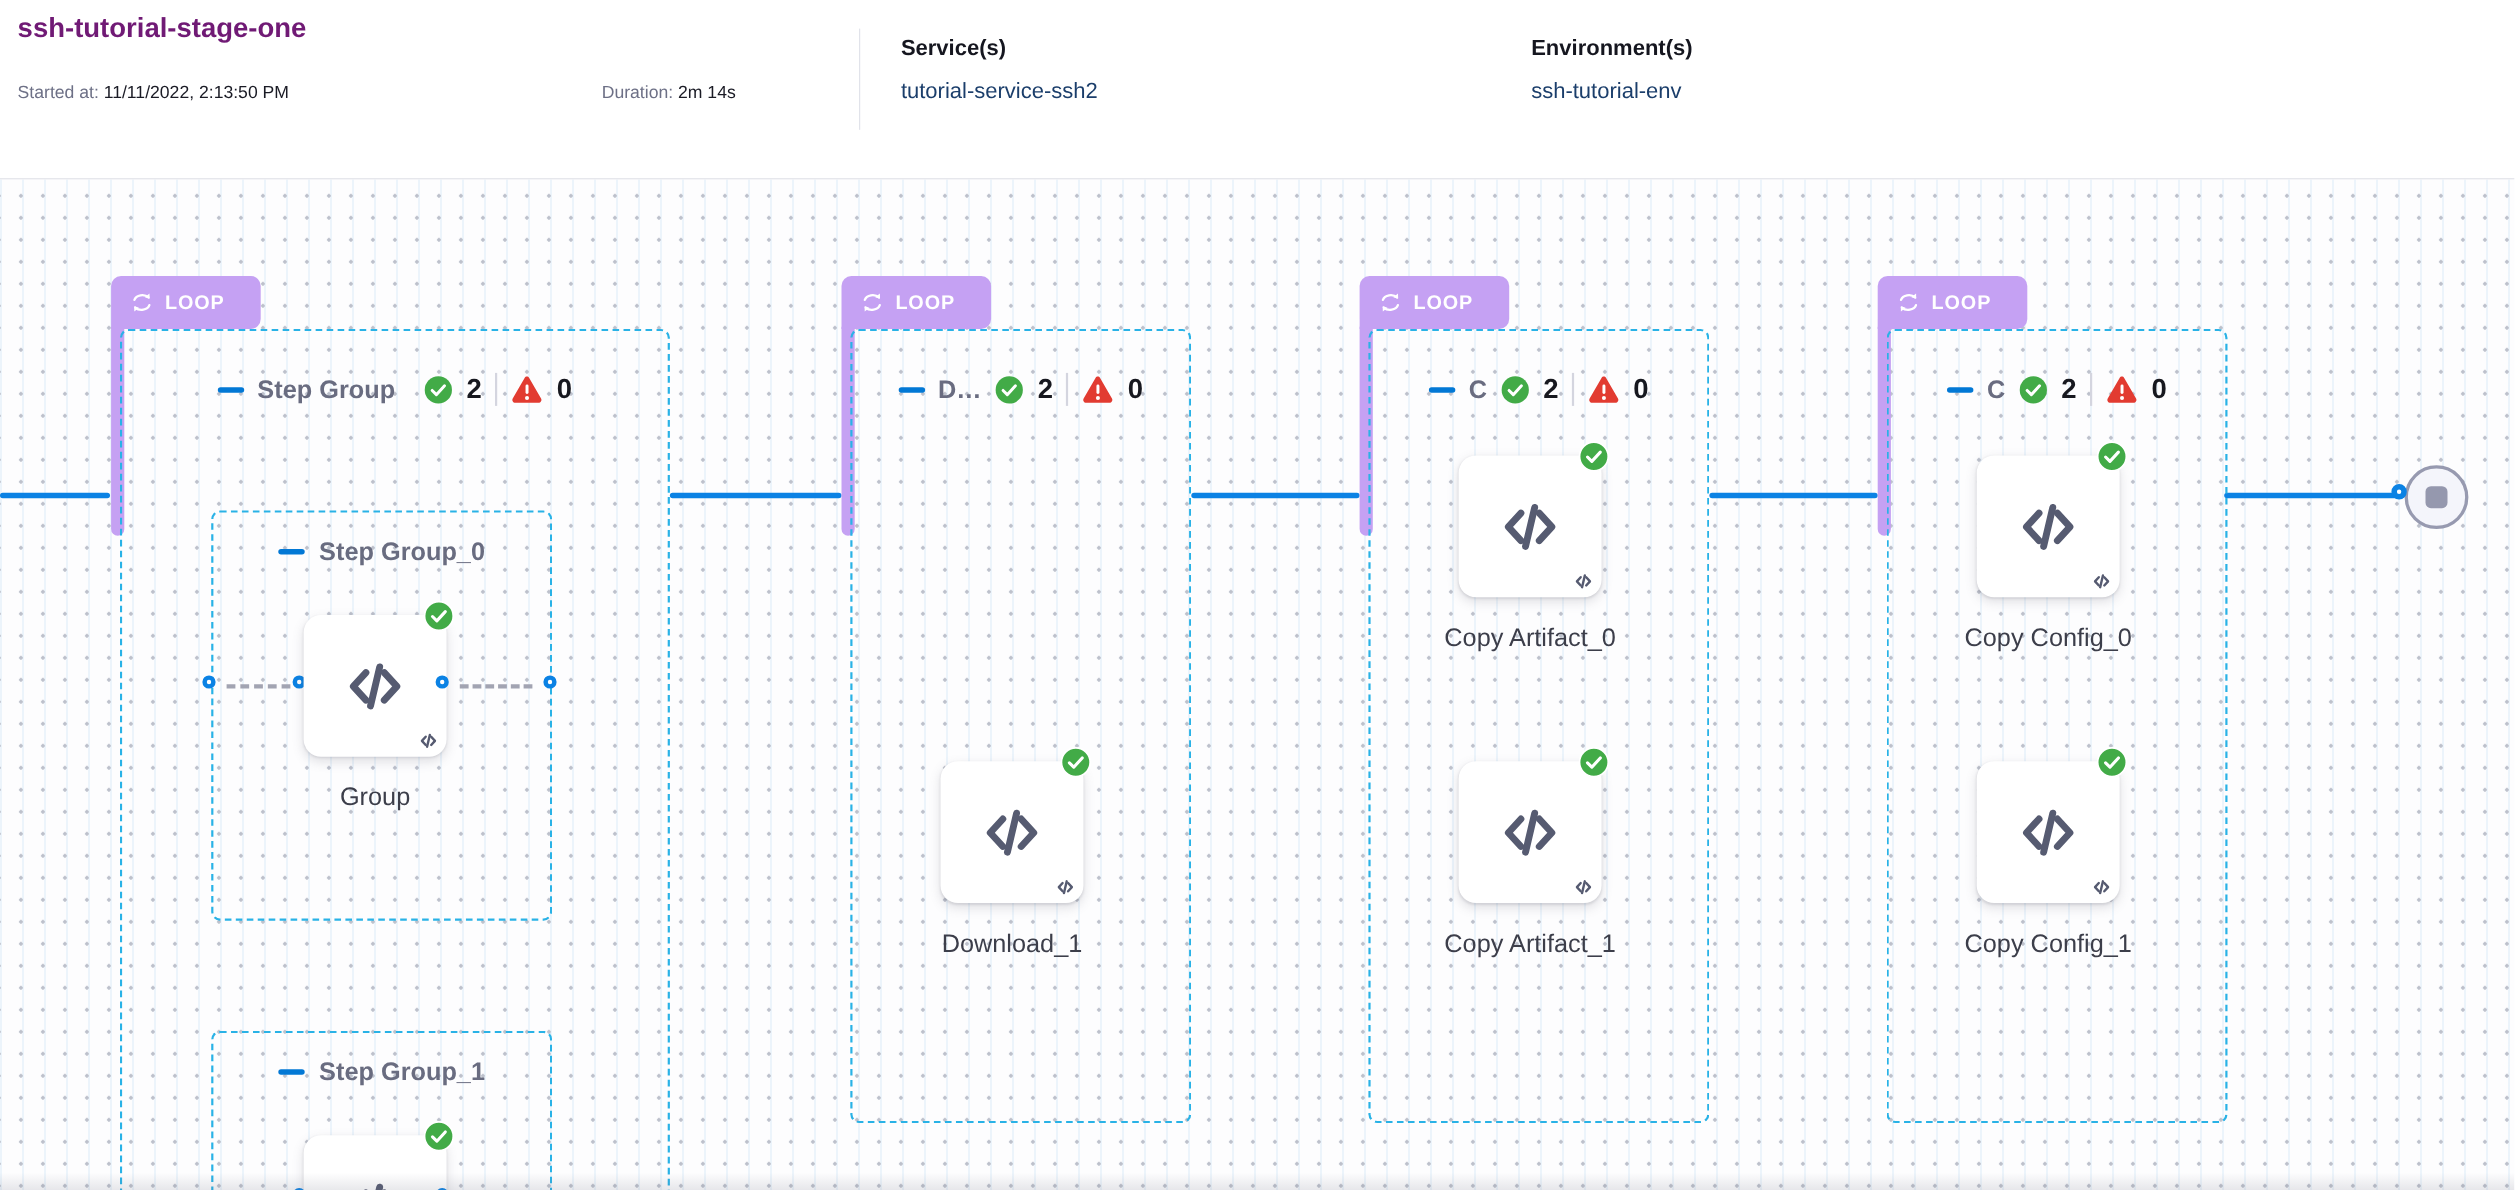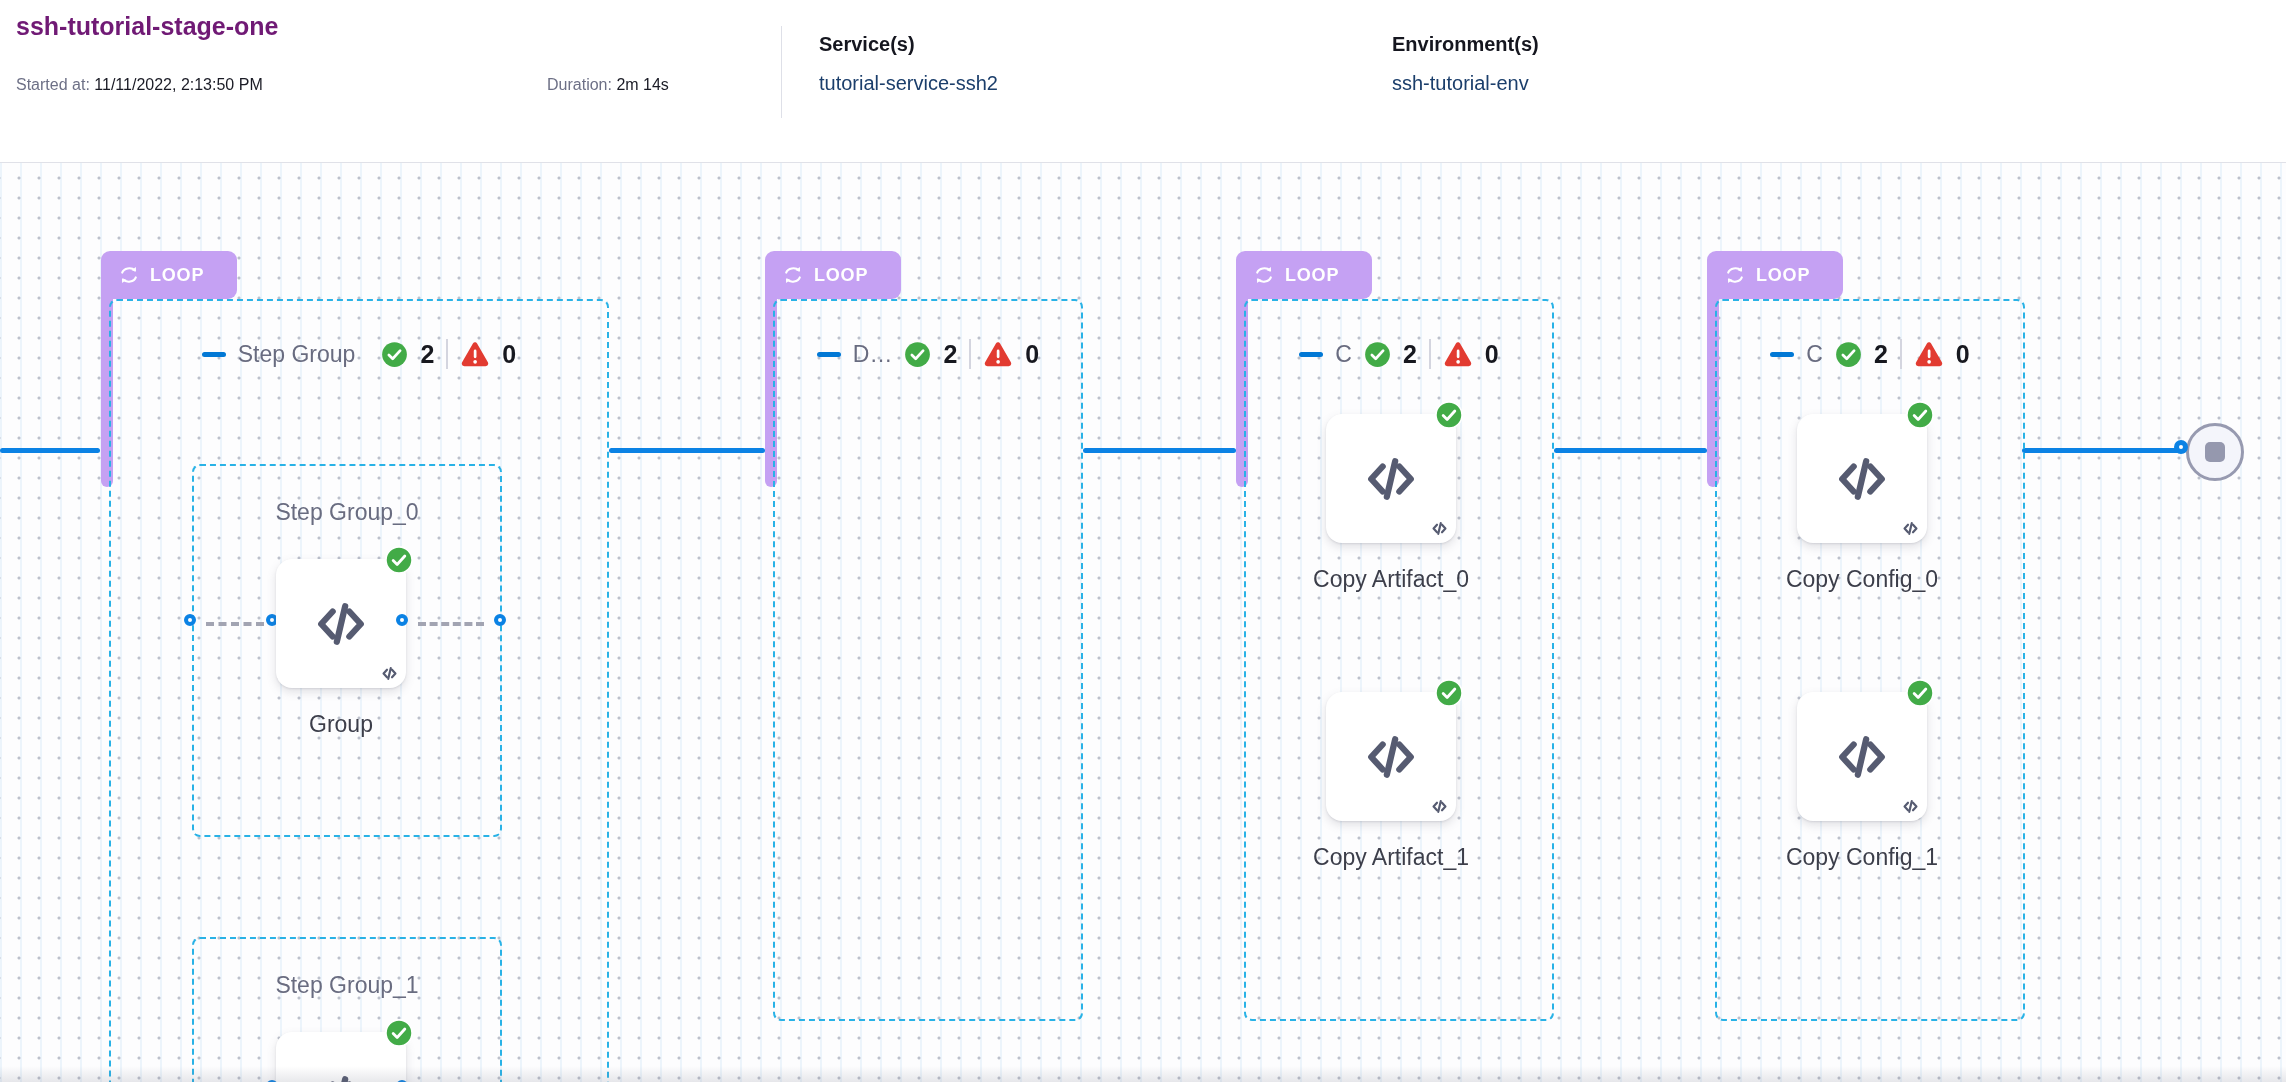--- a/index.html
+++ b/index.html
@@ -41,30 +41,30 @@
 
   .group { position:absolute; top:136px; border:2px dashed #29b2e6; border-radius:8px; z-index:4; }
   .g1 { left:109px; width:500px; height:950px; }
   .g2 { left:773px; width:310px; height:722px; }
   .g3 { left:1244px; width:310px; height:722px; }
   .g4 { left:1715px; width:310px; height:722px; }
 
   .ghead { position:absolute; left:0; top:38px; width:100%; height:30px;
     display:flex; align-items:center; justify-content:center; gap:12px; white-space:nowrap; }
   .minus { width:24px; height:5px; border-radius:3px; background:#0278d5; cursor:pointer; }
-  .gname { font-size:23px; font-weight:400; color:#696c80; }
+  .gname { font-size:23px; font-weight:700; color:#696c80; }
   .cnt { font-size:25px; font-weight:700; color:#17181f; }
   .vdiv { width:2px; height:30px; background:#d4d5df; }
   .badge-ic { display:flex; align-items:center; }
 
   .inner-group { position:absolute; border:2px dashed #29b2e6; border-radius:8px; }
   .sg0 { left:81px; top:163px; width:310px; height:373px; }
   .sg1 { left:81px; top:636px; width:310px; height:300px; }
   .ihead { position:absolute; left:0; top:20px; width:100%; height:30px;
-    display:flex; align-items:center; justify-content:flex-start; gap:13px; white-space:nowrap;flex-direction:column; }
+    display:flex; align-items:center; justify-content:center; gap:13px; white-space:nowrap; }
 
   .step { position:absolute; width:130px; }
   .card { position:relative; width:130px; height:129px; border-radius:16px; background:#fff;
     box-shadow:0 1px 2px rgba(40,41,61,0.10), 0 4px 10px rgba(96,97,112,0.18);
     display:flex; align-items:center; justify-content:center; cursor:pointer; }
   .card.blue { background:linear-gradient(150deg,#0d85e6,#0a78d2); }
   .corner-glyph { position:absolute; right:9px; bottom:7px; line-height:0; }
   .check-badge { position:absolute; top:-13px; right:-7px; width:28px; height:28px; line-height:0; }
   .steplabel { position:absolute; top:152px; left:50%; transform:translateX(-50%);
     font-size:23px; font-weight:500; color:#3c3e4a; white-space:nowrap; }
@@ -260,20 +260,43 @@
         <span class="vdiv"></span>
         <span class="badge-ic">
           <svg width="30" height="27" viewBox="0 0 24 22">
               <path d="M10.3 2.1 L1.5 17.3 C0.7 18.7 1.7 20.5 3.4 20.5 L20.6 20.5 C22.3 20.5 23.3 18.7 22.5 17.3 L13.7 2.1 C12.9 0.7 11.1 0.7 10.3 2.1 Z" fill="#e23b31"></path>
               <rect x="11" y="7" width="2.2" height="7" rx="1.1" fill="#fff"></rect>
               <circle cx="12.1" cy="17" r="1.5" fill="#fff"></circle>
             </svg>
         </span>
         <span class="cnt">0</span>
       </div>
+      <div class="step" style="left:80px;top:391px;">
+        <div class="card">
+          <svg width="50" height="50" viewBox="0 0 48 48" fill="none">
+              <path d="M16 12 L5 24 L16 36" stroke="#565b71" stroke-width="6" stroke-linecap="round" stroke-linejoin="round"></path>
+              <path d="M28 7 L20 41" stroke="#565b71" stroke-width="6" stroke-linecap="round"></path>
+              <path d="M32 12 L43 24 L32 36" stroke="#565b71" stroke-width="6" stroke-linecap="round" stroke-linejoin="round"></path>
+            </svg>
+          <span class="corner-glyph">
+            <svg width="15" height="15" viewBox="0 0 48 48" fill="none">
+                <path d="M16 12 L5 24 L16 36" stroke="#565b71" stroke-width="7" stroke-linecap="round" stroke-linejoin="round"></path>
+                <path d="M28 7 L20 41" stroke="#565b71" stroke-width="7" stroke-linecap="round"></path>
+                <path d="M32 12 L43 24 L32 36" stroke="#565b71" stroke-width="7" stroke-linecap="round" stroke-linejoin="round"></path>
+              </svg>
+          </span>
+          <span class="check-badge">
+            <svg width="28" height="28" viewBox="0 0 24 24">
+                <circle cx="12" cy="12" r="11.2" fill="#42ab47" stroke="#fff" stroke-width="1.4"></circle>
+                <path d="M7 12.4 L10.4 15.8 L17 8.6" stroke="#fff" stroke-width="2.4" fill="none" stroke-linecap="round" stroke-linejoin="round"></path>
+              </svg>
+          </span>
+        </div>
+        <div class="steplabel">Download_1</div>
+      </div>
     </div>
 
     <div class="group g3">
       <div class="ghead">
         <span class="minus"></span>
         <span class="gname">C</span>
         <span class="badge-ic">
           <svg width="27" height="27" viewBox="0 0 24 24">
               <circle cx="12" cy="12" r="11" fill="#42ab47"></circle>
               <path d="M7 12.4 L10.4 15.8 L17 8.6" stroke="#fff" stroke-width="2.4" fill="none" stroke-linecap="round" stroke-linejoin="round"></path>

